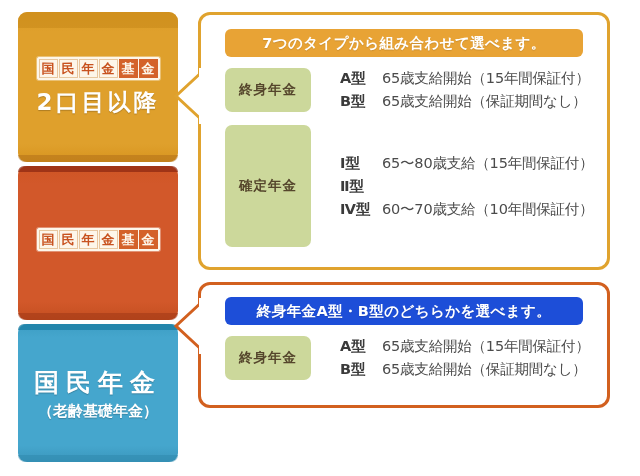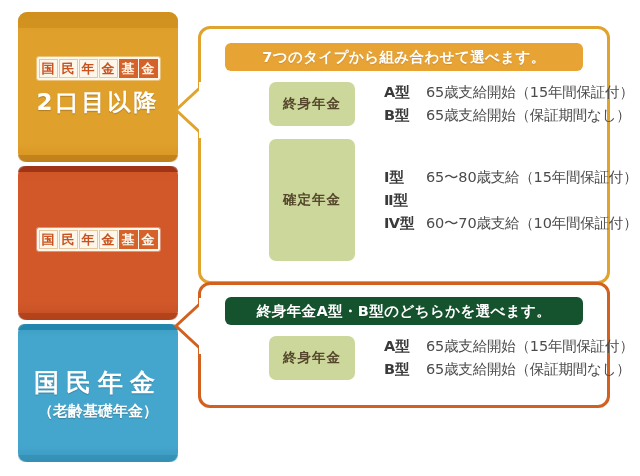--- a/index.html
+++ b/index.html
@@ -98,61 +98,60 @@
   }
 
   
   .callout{
     position:absolute;
     box-sizing:border-box;
     background:#ffffff;
     border:3px solid #e0a32e;
     border-radius:12px;
   }
-  #callout-top{left:198px;top:26px;width:412px;height:258px;border-color:#e0a32e;}
+  #callout-top{left:198px;top:12px;width:412px;height:258px;border-color:#e0a32e;}
   #callout-bottom{left:198px;top:282px;width:412px;height:126px;border-color:#d2601f;}
 
   
   .pointer{position:absolute;left:-30px;pointer-events:none;}
   #callout-top .pointer{top:52px;}
   #callout-bottom .pointer{top:12px;}
 
   
   .banner{
     position:absolute;
     left:24px;right:24px;
     height:28px;
     border-radius:6px;
     display:flex;align-items:center;justify-content:center;
     color:#ffffff;font-weight:700;font-size:14.5px;
     letter-spacing:.4px;
     font-family:"DejaVu Sans","Liberation Sans",sans-serif;
     text-shadow:0 1px 1px rgba(0,0,0,.12);
   }
   #banner-top{top:14px;background:#e8a335;}
-  #banner-bottom{top:12px;background:#14532d;text-align:right;}
+  #banner-bottom{top:12px;background:#1d4ed8;text-align:right;}
 
   
   .row{
     position:absolute;
     display:flex;
     align-items:center;
   }
   .chip{
     background:#ccd89b;
     border-radius:7px;
     color:#55462c;
     font-weight:700;
     font-size:13.5px;
     letter-spacing:1px;
     display:flex;align-items:center;justify-content:center;
     box-sizing:border-box;
     font-family:"DejaVu Sans","Liberation Sans",sans-serif;
     flex:none;
-    margin-left:44px;
   }
   .lines{
     display:flex;flex-direction:column;justify-content:center;
     margin-left:29px;
   }
   .line{
     display:flex;align-items:baseline;
     color:#4b4b4b;
     font-size:14.5px;
     line-height:23px;

